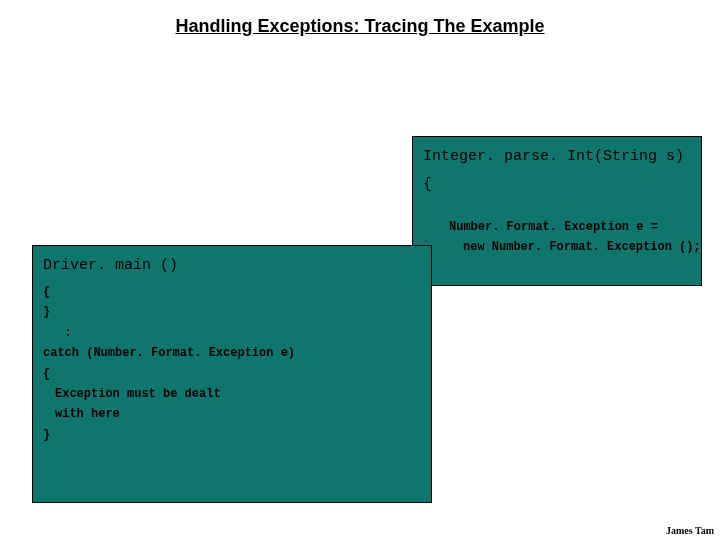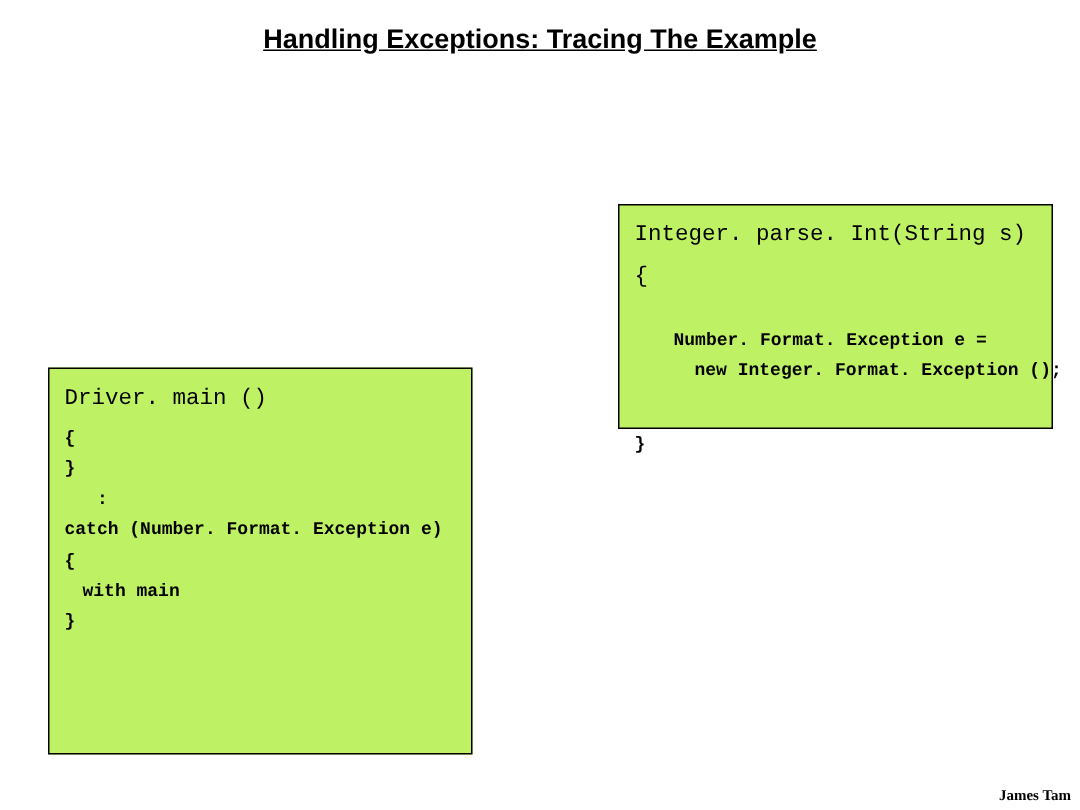--- a/index.html
+++ b/index.html
@@ -1,45 +1,46 @@
 <!DOCTYPE html>
 <html><head>
 <meta charset="utf-8">
 <style>
   * { box-sizing: border-box; margin: 0; padding: 0; }
   html, body { width: 720px; height: 540px; background: #fff; font-family: "Segoe UI", Arial, sans-serif; position: relative; overflow: hidden; }
   .title { position: absolute; top: 16px; left: 0; right: 0; text-align: center; font-size: 18px; font-weight: 700; color: #000; text-decoration: underline; }
-  .codebox { position: absolute; border: 1.5px solid #000; background: #bef264; padding: 8px 10px 10px 10px; }
+  .codebox { position: absolute; border: 1.5px solid #000; background: #0f766e; padding: 8px 10px 10px 10px; }
   .codebox-right { top: 136px; left: 412px; width: 290px; height: 150px; }
-  .codebox-left  { top: 245px; left: 32px;  width: 283px; height: 258px; }
+  .codebox-left  { top: 245px; left: 32px;  width: 400px; height: 258px; }
   .header { font-family: "Courier New", monospace; font-size: 15px; font-weight: 400; color: #000; margin-bottom: 4px; line-height: 1.6; }
   .codeline { font-family: "Courier New", monospace; font-size: 12px; font-weight: 700; color: #000; line-height: 1.7; white-space: pre; }
   .ind1 { padding-left: 26px; margin-top: 20px; }
   .ind2 { padding-left: 40px; }
   .ind0 { padding-left: 0; }
   .footnote { position: absolute; right: 6px; bottom: 4px; font-family: "Times New Roman", serif; font-size: 10px; font-weight: 700; color: #000; }
 </style>
 </head>
 <body>
 
 <div class="title">Handling Exceptions: Tracing The Example</div>
 
 <div class="codebox codebox-right">
   <div class="header">Integer. parse. Int(String s)</div>
   <div class="header">{</div>
   <div class="codeline ind1">Number. Format. Exception e =</div>
-  <div class="codeline ind2">new Integer. Format. Exception ();</div>
+  <div class="codeline ind2">new Number. Format. Exception ();</div>
   <div style="height:28px"></div>
   <div class="codeline ind0">}</div>
 </div>
 
 <div class="codebox codebox-left">
   <div class="header">Driver. main ()</div>
   <div class="codeline">{</div>
   <div class="codeline">}</div>
   <div class="codeline">   :</div>
   <div class="codeline">catch (Number. Format. Exception e)</div>
   <div class="codeline">{</div>
-  <div class="codeline" style="padding-left:12px">with main</div>
+  <div class="codeline" style="padding-left:12px">Exception must be dealt</div>
+  <div class="codeline" style="padding-left:12px">with here</div>
   <div class="codeline">}</div>
 </div>
 
 <div class="footnote">James Tam</div>
 
 </body></html>

